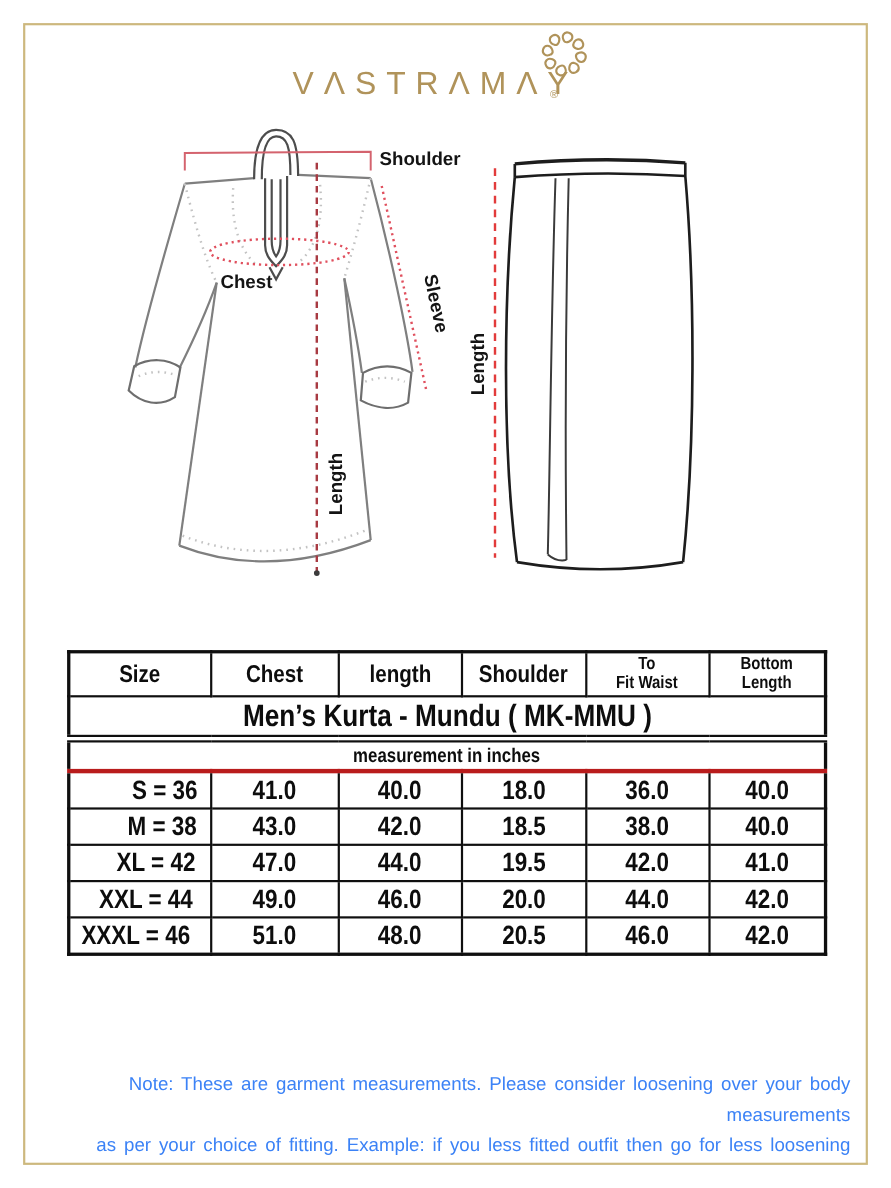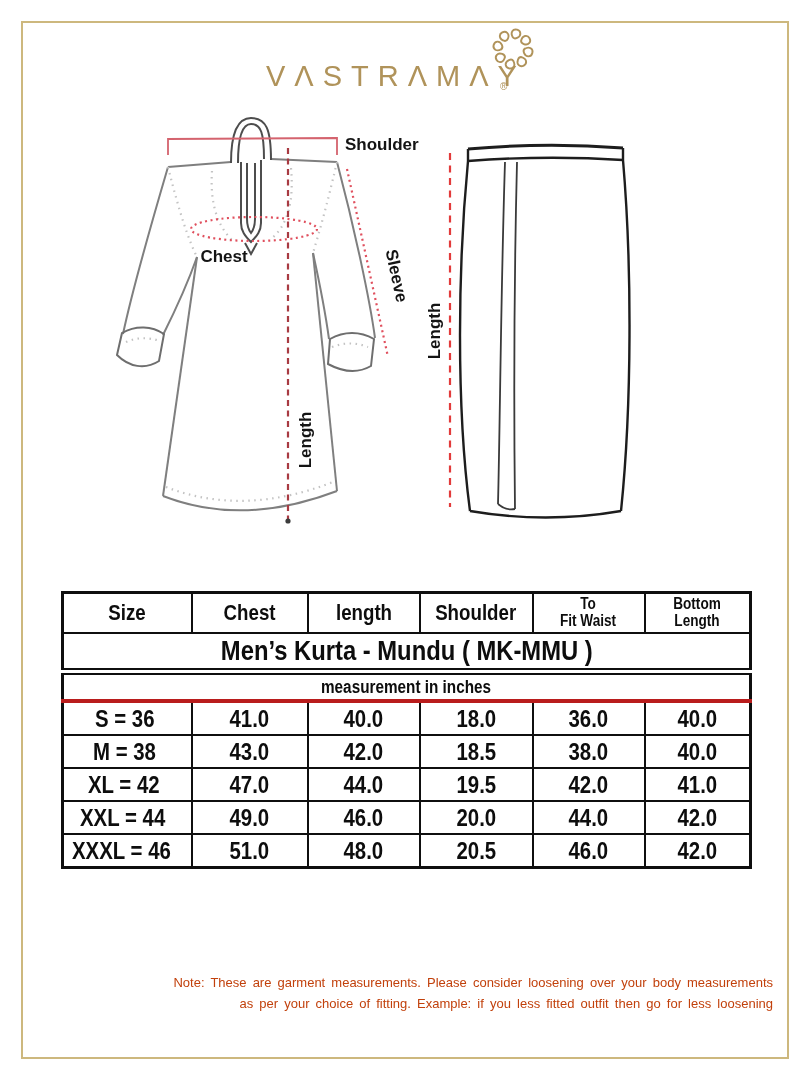--- a/index.html
+++ b/index.html
@@ -27,27 +27,27 @@
     position:absolute;left:61px;top:591px;width:688px;
     border-collapse:collapse;table-layout:fixed;
     border:3px solid #0f0f0f;color:#0d0d0d;font-weight:bold;
   }
   #size-table td,#size-table th{padding:0;border:2.5px solid #0f0f0f;text-align:center;vertical-align:middle;margin-left:36px;}
   #size-table .r-title td{height:34px;font-size:28px;border-bottom:7px double #0f0f0f;border-left:none;border-right:none;}
   #size-table .r-sub td{height:24px;font-size:18px;border-bottom:4px solid #b91c1c;border-left:none;border-right:none;}
   #size-table thead th{height:38px;font-size:22px;line-height:1.05;}
   #size-table thead th.small{font-size:16px;}
   #size-table tbody td{height:31px;font-size:24px;}
-  #size-table tbody td.col-size{text-align:center;padding-left:6px;}
+  #size-table tbody td.col-size{text-align:right;padding-left:6px;}
   .cond{display:inline-block;transform:scaleX(0.85);transform-origin:center center;white-space:pre-line;}
   .col-size .cond{transform-origin:left center;}
   
   #note{
     position:absolute;left:35px;right:37px;top:972px;
-    text-align:right;font-size:13px;line-height:1.62;color:#c2410c;
+    text-align:right;font-size:17px;line-height:1.62;color:#3b82f6;
     word-spacing:2.5px;
   }
 </style>
 </head>
 <body>
 
 <div id="page">
   <div id="frame"></div>
 
   <div id="logo-wrap">

